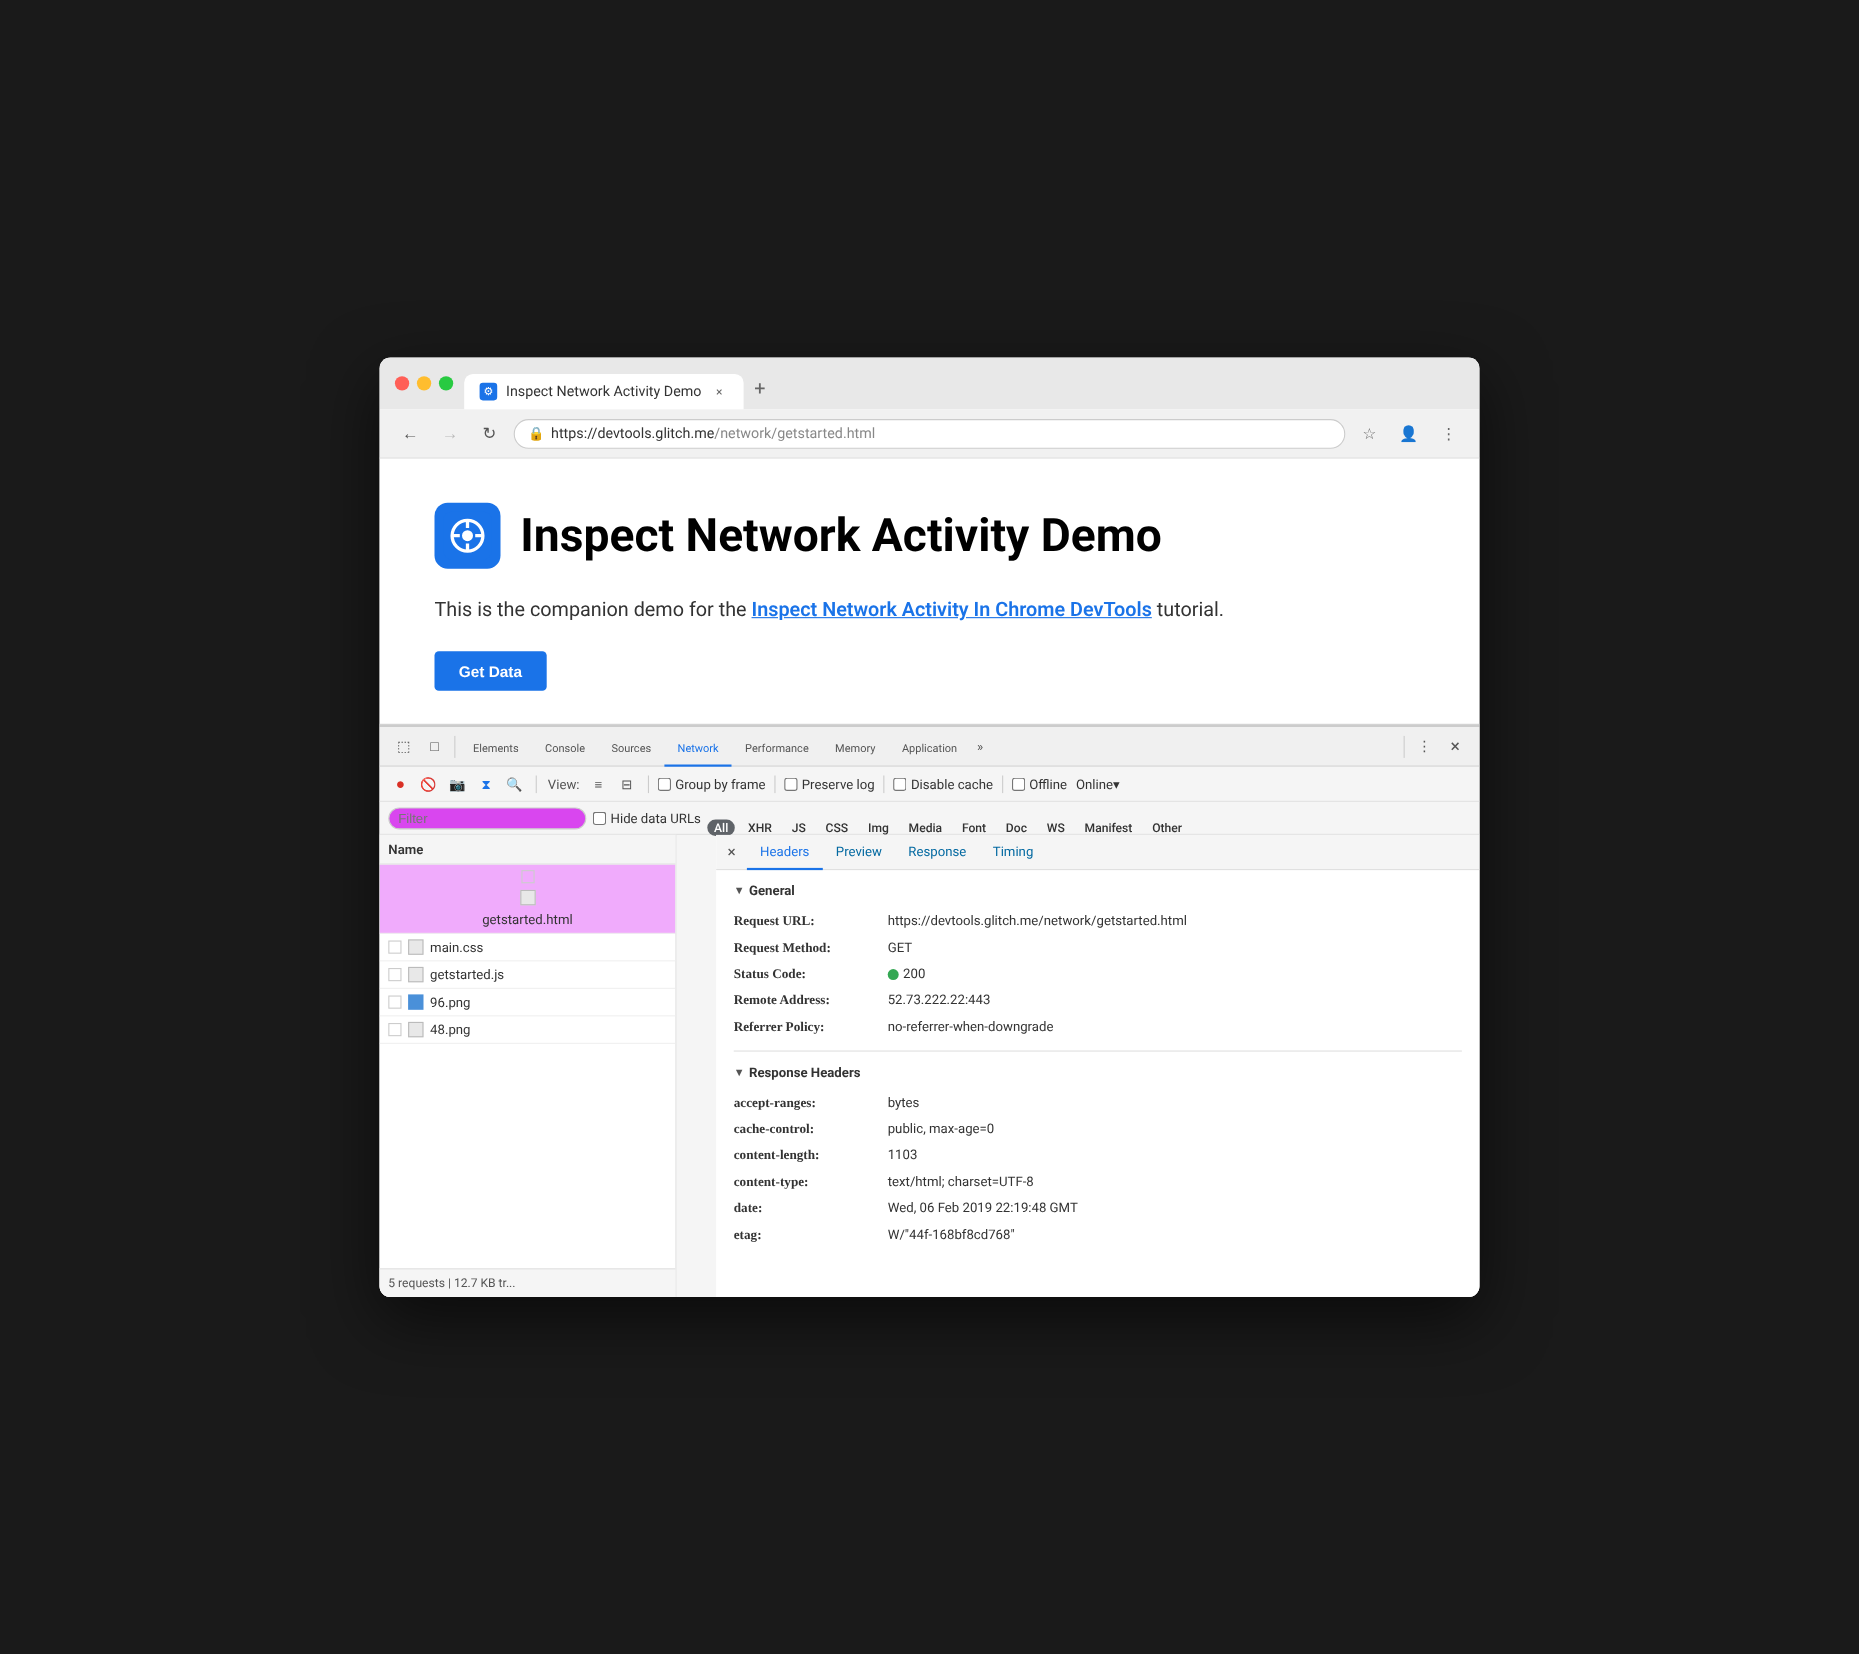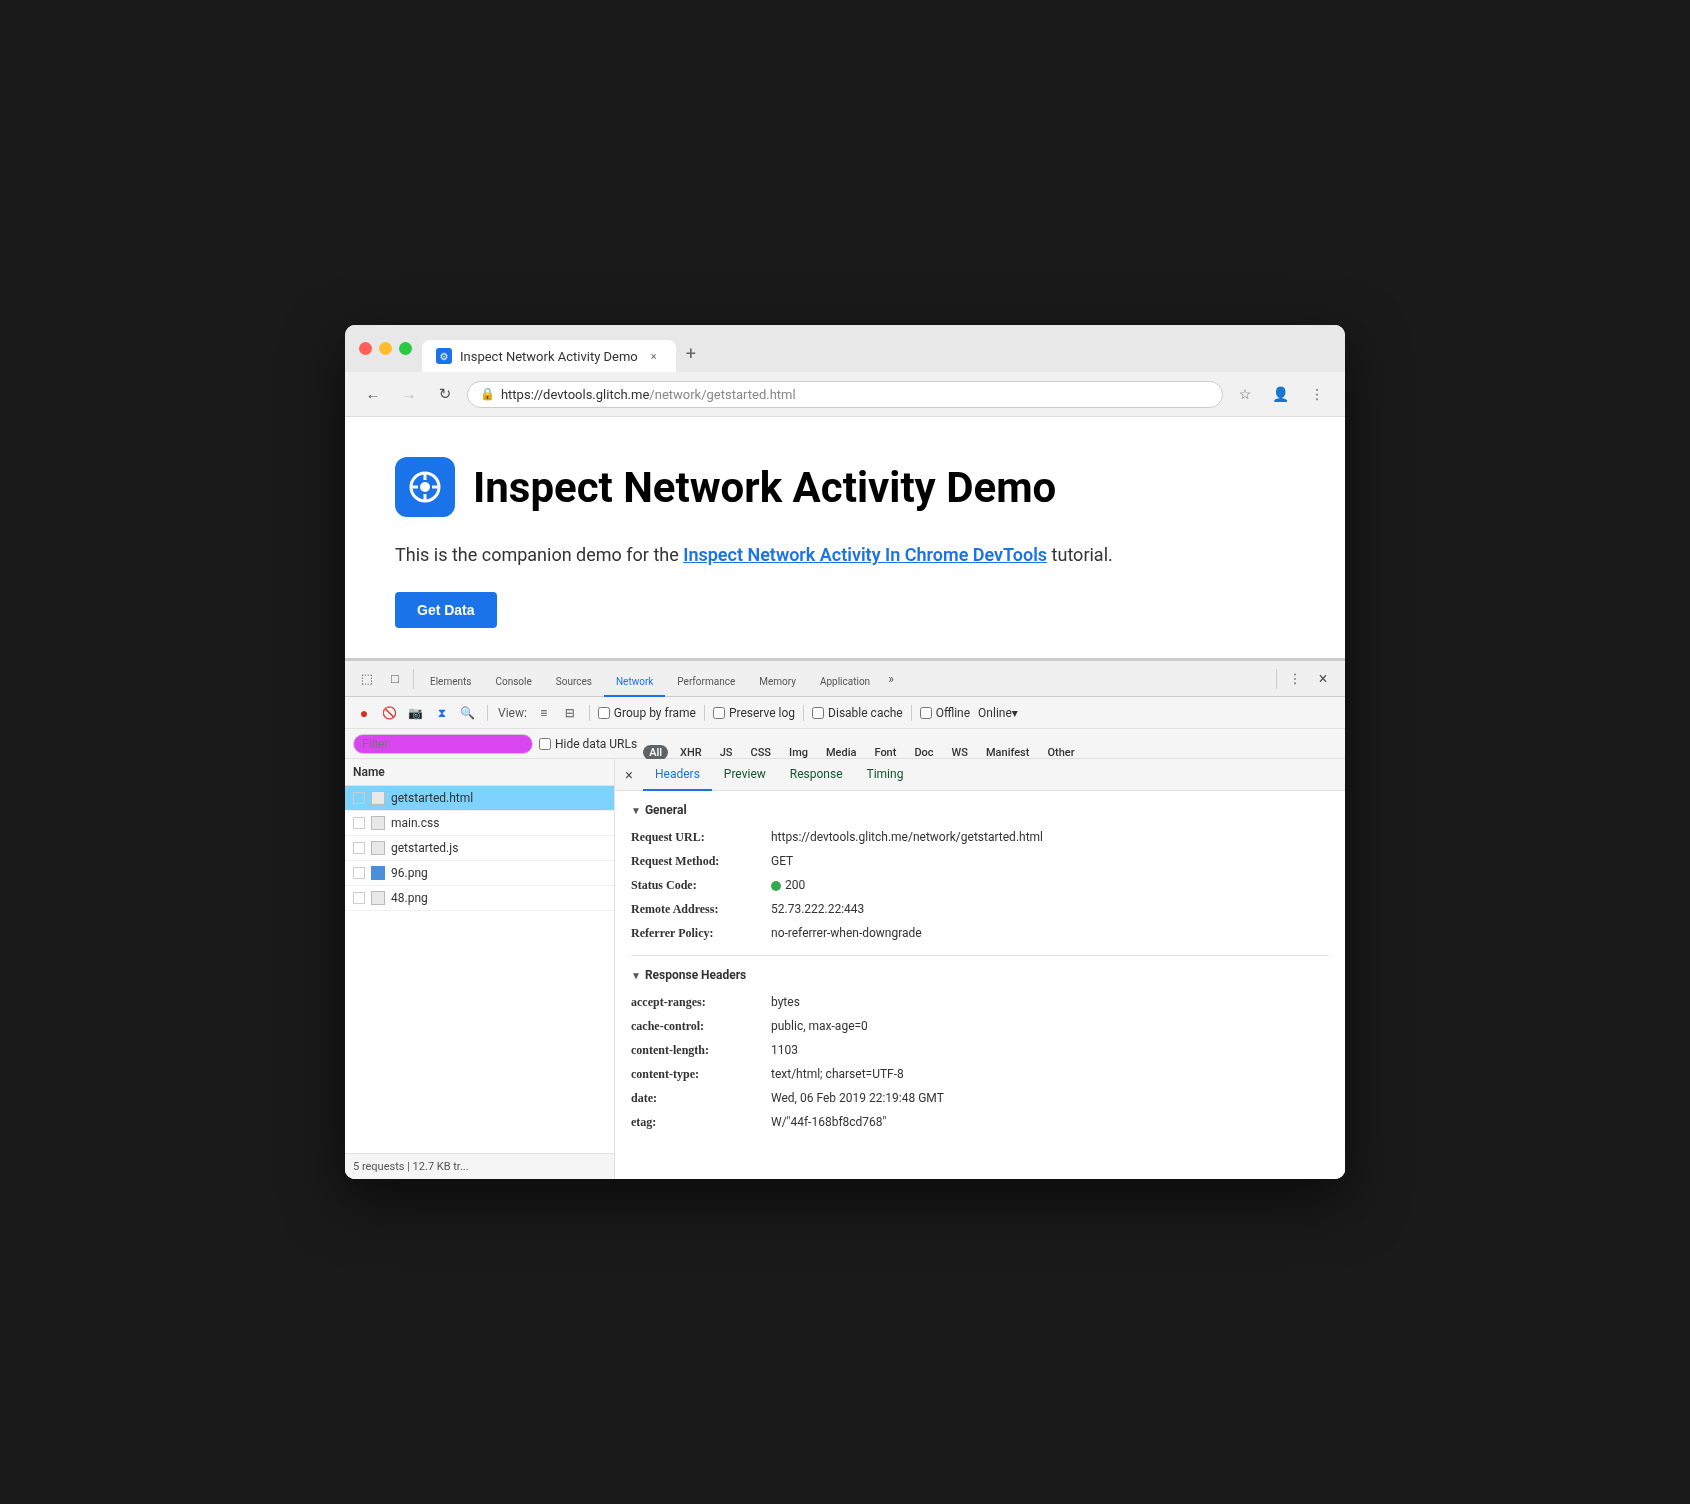--- a/index.html
+++ b/index.html
@@ -329,20 +329,21 @@
       margin-top: 18px;
     }
     .filter-type-btn.active {
       background: #5f6368;
       color: white;
     }
     
     .network-main {
       display: flex;
       height: 420px;
+      gap: 36px;
     }
     
     .file-list {
       width: 270px;
       border-right: 1px solid #e0e0e0;
       display: flex;
       flex-direction: column;
       background: #fff;
     }
     .file-list-header {
@@ -362,21 +363,21 @@
     .file-item {
       display: flex;
       align-items: center;
       padding: 5px 8px;
       font-size: 13px;
       color: #333;
       cursor: pointer;
       border-bottom: 1px solid #f0f0f0;
       gap: 6px;
     }
-    .file-item.selected { background: #7dd3fc; }
+    .file-item.selected { background: #f0abfc; flex-direction: column; }
     .file-checkbox {
       width: 12px;
       height: 12px;
       border: 1px solid #ccc;
       flex-shrink: 0;
     }
     .file-icon-html { width: 14px; height: 14px; background: #e8e8e8; border: 1px solid #bbb; flex-shrink: 0; }
     .file-icon-css { width: 14px; height: 14px; background: #e8e8e8; border: 1px solid #bbb; flex-shrink: 0; }
     .file-icon-js { width: 14px; height: 14px; background: #e8e8e8; border: 1px solid #bbb; flex-shrink: 0; }
     .file-icon-png { width: 14px; height: 14px; background: #4a90d9; flex-shrink: 0; }
@@ -409,21 +410,21 @@
       display: flex;
       align-items: center;
       justify-content: center;
       color: #555;
       cursor: pointer;
       font-size: 14px;
     }
     .detail-tab {
       padding: 6px 12px;
       font-size: 12px;
-      color: #14532d;
+      color: #0369a1;
       cursor: pointer;
       border-bottom: 2px solid transparent;
       height: 32px;
       display: flex;
       align-items: center;
     }
     .detail-tab.active {
       color: #1a73e8;
       border-bottom: 2px solid #1a73e8;
     }

